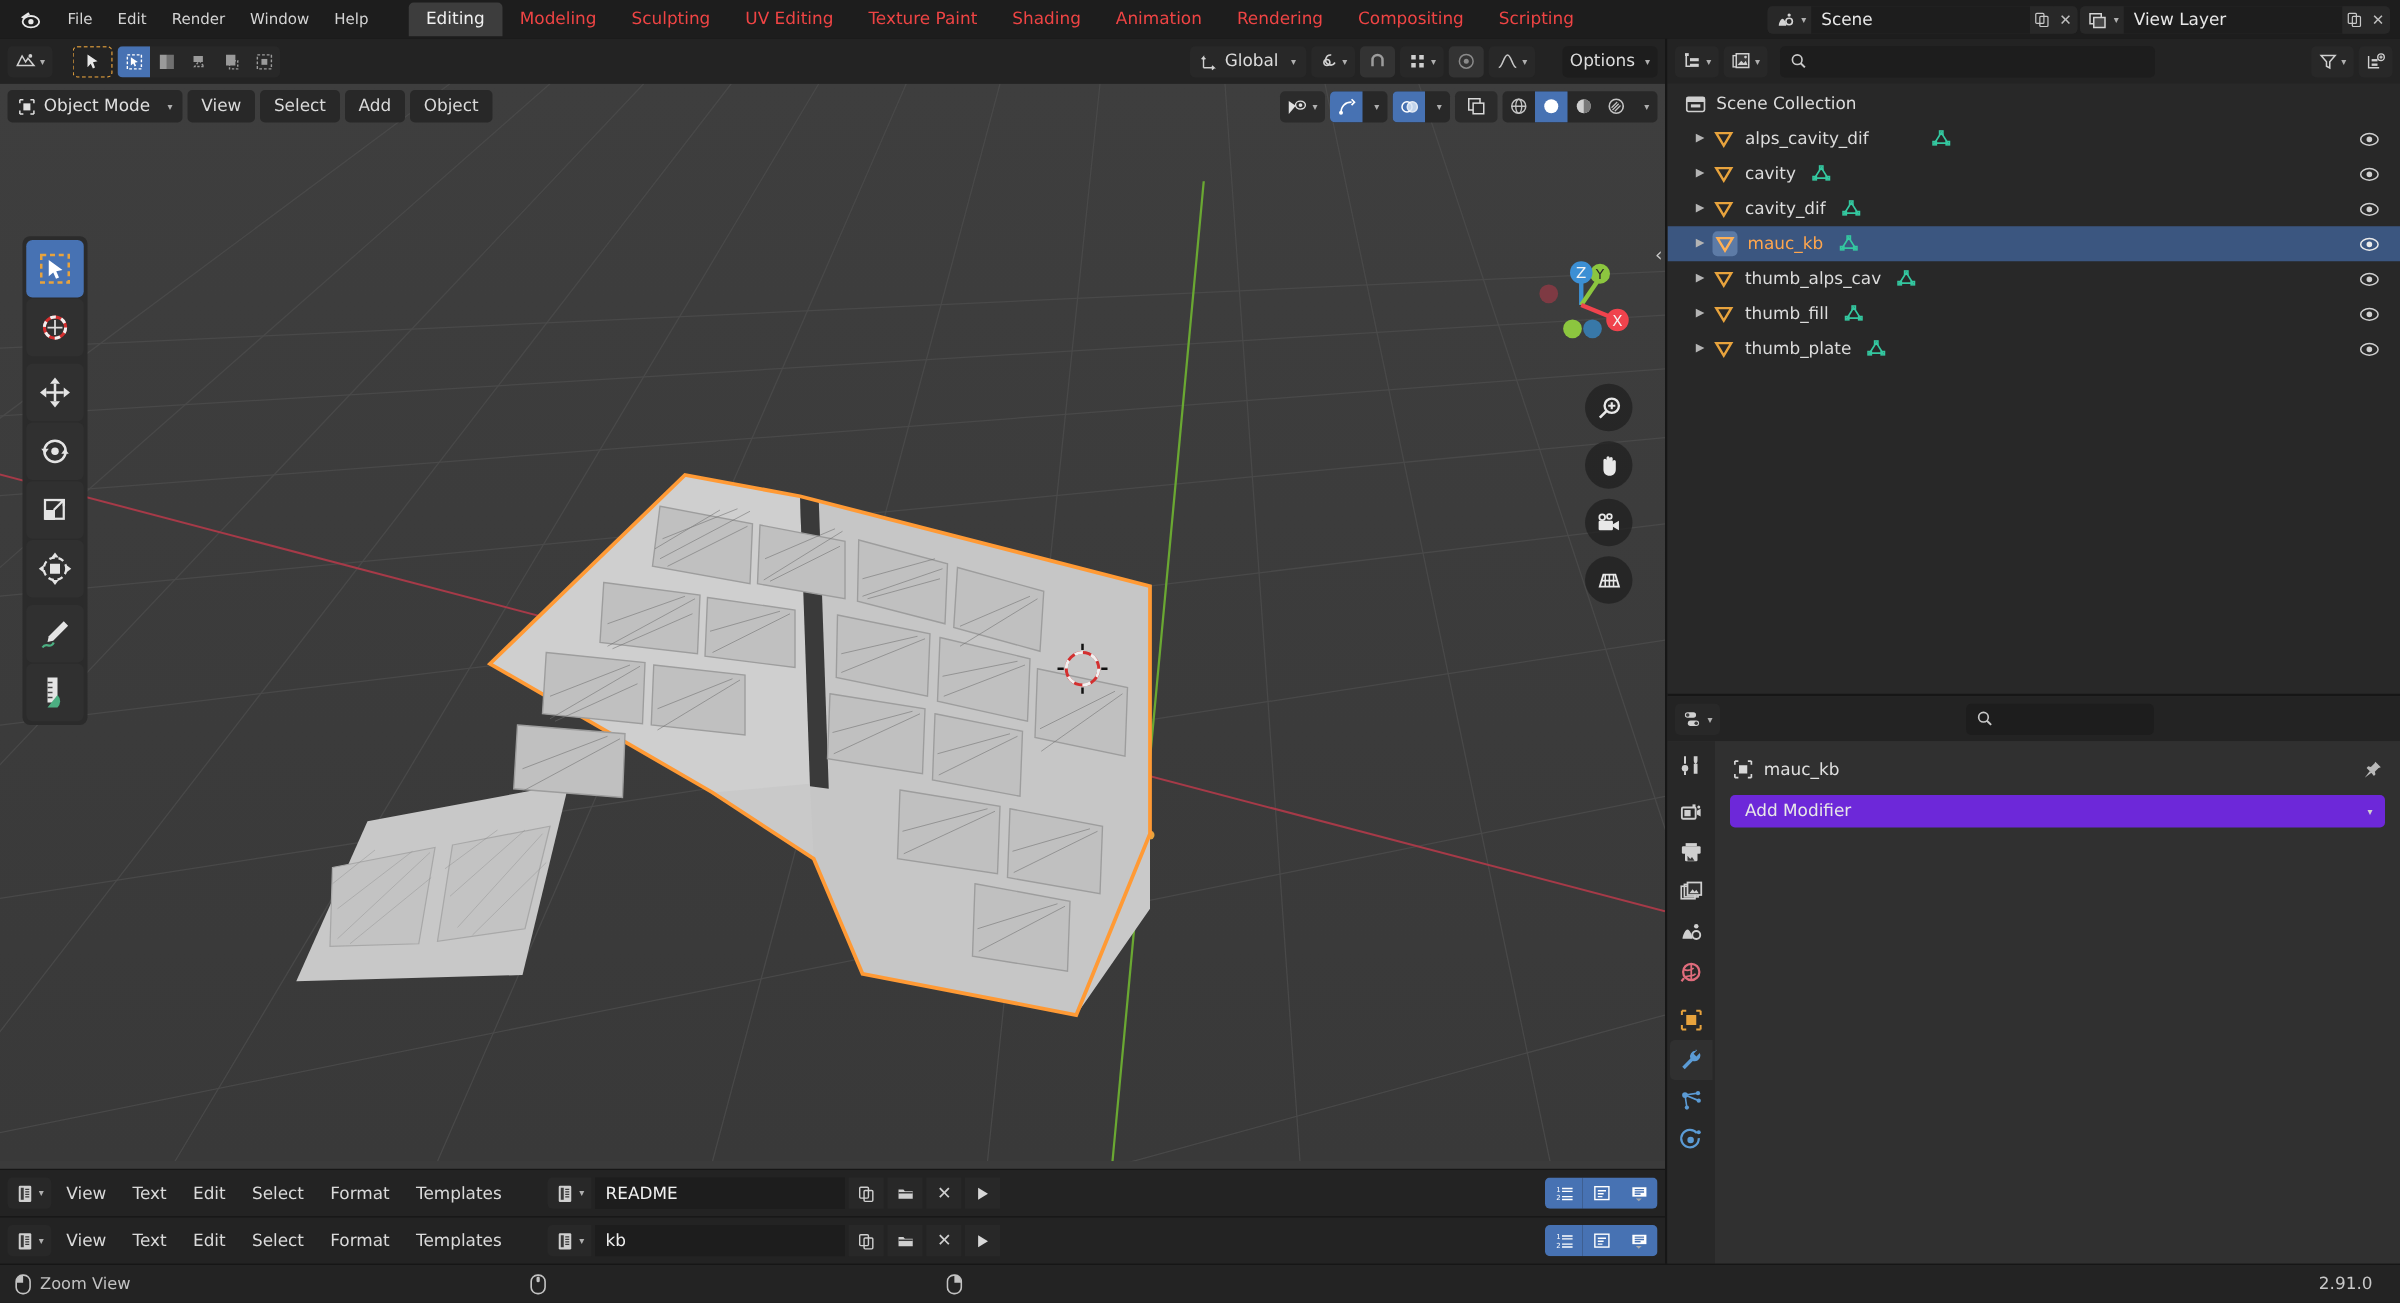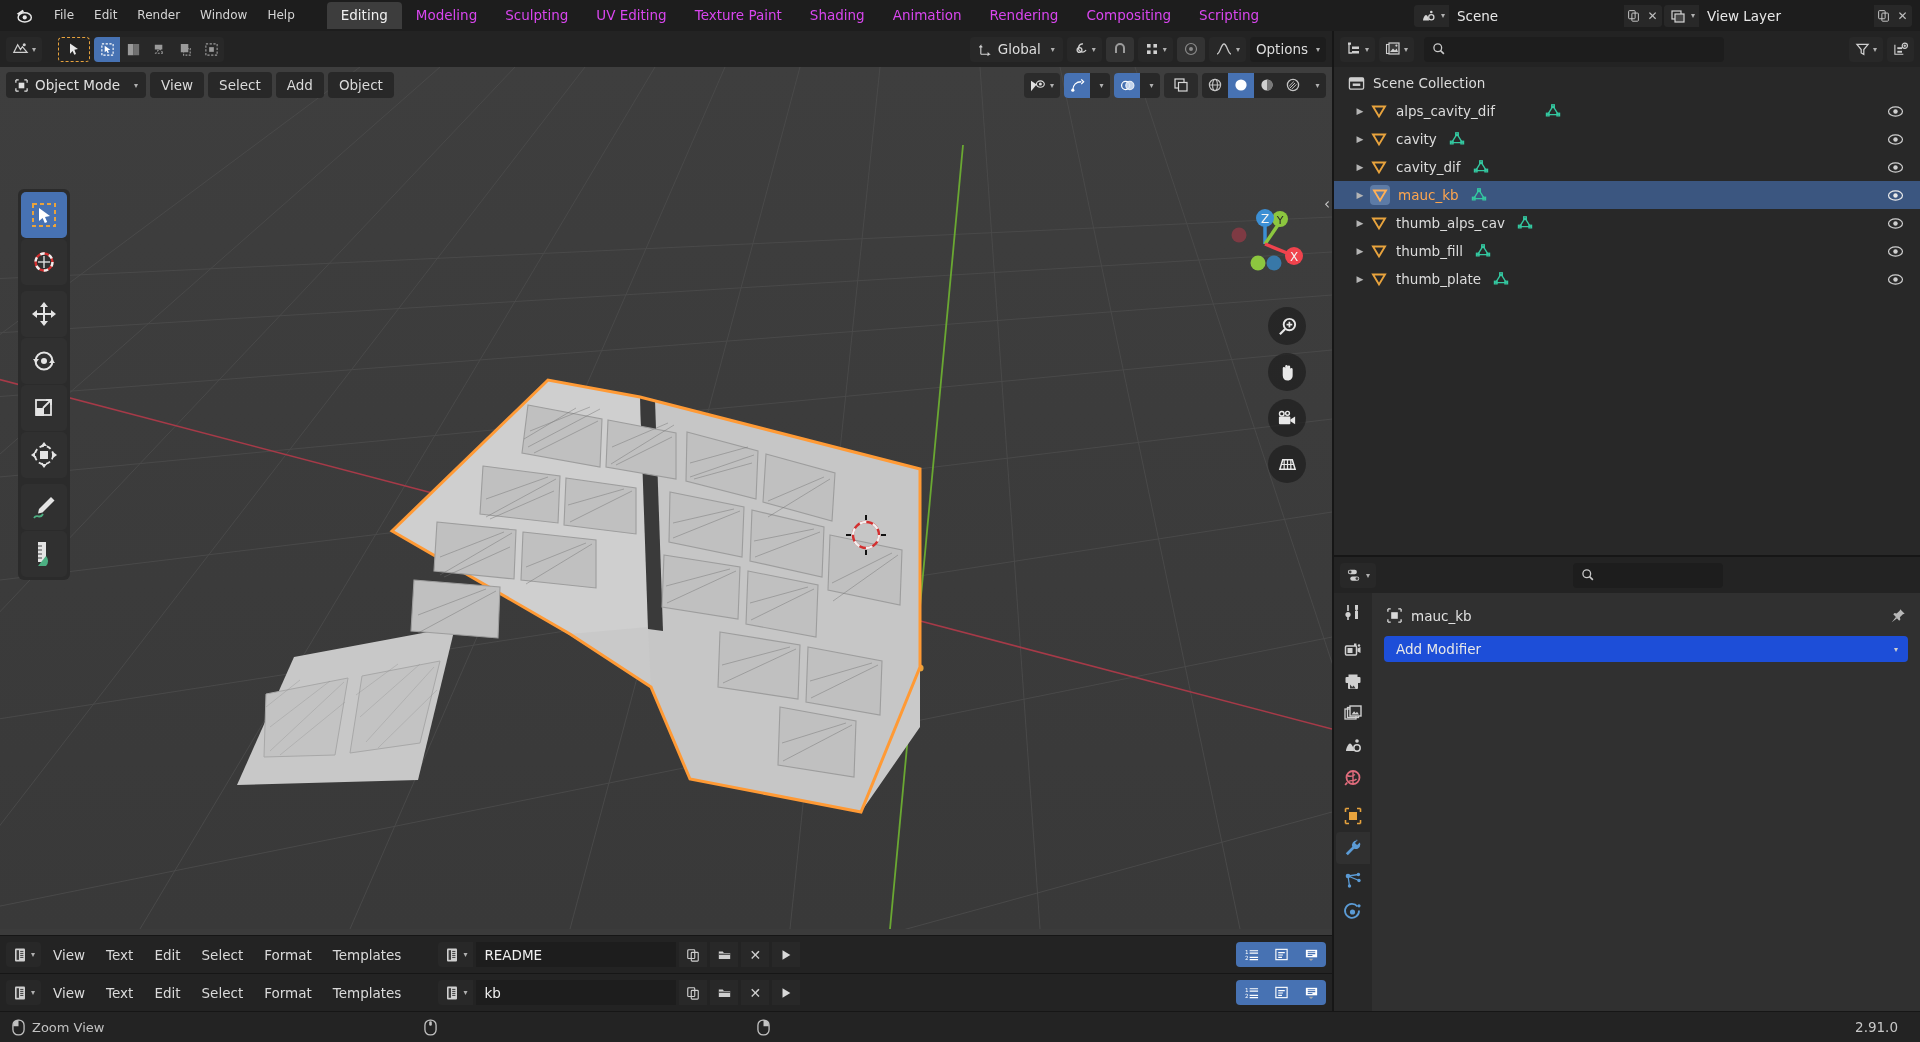--- a/index.html
+++ b/index.html
@@ -10,21 +10,21 @@
     font-size:13px; color:#e5e5e5;
     -webkit-font-smoothing:antialiased;
   }
   .app{ position:relative; width:1920px; height:1042px; display:flex; flex-direction:column; background:#181818;}
 
   
   .topbar{ height:31px; background:#1d1d1d; display:flex; align-items:center; padding:0 4px; flex:none; position:relative;}
   .blender-logo{ width:26px; height:26px; display:flex; align-items:center; justify-content:center; margin:0 6px 0 8px;}
   .menu-item{ padding:3px 10px; color:#d4d4d4; font-size:12px; border-radius:3px; line-height:17px; white-space:nowrap;}
   .wstabs{ display:flex; align-items:center; margin-left:22px; gap:0px;}
-  .wstab{ padding:5px 14px 6px; font-size:13.5px; color:#d946ef; border-radius:4px 4px 0 0; white-space:nowrap;}
+  .wstab{ padding:5px 14px 6px; font-size:13.5px; color:#ef4444; border-radius:4px 4px 0 0; white-space:nowrap;}
   .wstab.active{ background:#3d3d3d; color:#f0f0f0;}
   .topbar-right{ margin-left:auto; display:flex; align-items:center; gap:2px; padding-right:4px;}
   .id-block{ display:flex; align-items:center; background:#282828; border-radius:4px; height:22px; overflow:hidden;}
   .id-icon-btn{ display:flex; align-items:center; gap:2px; padding:0 4px 0 6px; height:22px; background:#282828;}
   .id-name{ background:#1d1d1d; height:22px; min-width:175px; display:flex; align-items:center; padding:0 8px; font-size:13.5px; color:#e8e8e8;}
   .id-mini{ width:19px; height:22px; display:flex; align-items:center; justify-content:center; background:#282828; color:#c0c0c0; font-size:12px;}
 
   
   .main{ flex:1; display:flex; min-height:0; background:#181818;}
   .leftcol{ width:1332px; display:flex; flex-direction:column; min-width:0;}
@@ -82,21 +82,21 @@
   .props{ flex:1; display:flex; flex-direction:column; background:#303030; min-height:0; border-top:2px solid #161616;}
   .props-header{ height:36px; background:#232323; display:flex; align-items:center; padding:0 6px; gap:6px; flex:none;}
   .props-search{ background:#1d1d1d; height:25px; width:150px; border-radius:4px; display:flex; align-items:center; padding:0 8px; margin-left:auto; margin-right:auto;}
   .props-body{ flex:1; display:flex; min-height:0;}
   .props-tabs{ width:38px; background:#282828; display:flex; flex-direction:column; align-items:center; padding-top:3px; flex:none;}
   .ptab{ width:34px; height:32px; display:flex; align-items:center; justify-content:center; border-radius:4px 0 0 4px;}
   .ptab.active{ background:#303030;}
   .ptab.gap{ margin-top:6px;}
   .props-main{ flex:1; background:#303030; padding:10px 12px;}
   .props-breadcrumb{ display:flex; align-items:center; gap:8px; color:#e0e0e0; font-size:13.5px; padding:4px 2px 12px;}
-  .add-modifier{ background:#1d4ed8; height:26px; border-radius:4px; display:flex; align-items:center; padding:0 12px; color:#e8e8e8; font-size:13.5px; position:relative;}
+  .add-modifier{ background:#6d28d9; height:26px; border-radius:4px; display:flex; align-items:center; padding:0 12px; color:#e8e8e8; font-size:13.5px; position:relative;}
   .add-modifier .car{ position:absolute; right:10px; font-size:8px; color:#cfcfcf;}
   .pin{ margin-left:auto; color:#b8b8b8;}
 
   
   .statusbar{ height:31px; background:#232323; display:flex; align-items:center; padding:0 12px; gap:10px; flex:none; border-top:1px solid #161616; font-size:13px; color:#c2c2c2;}
   .sb-item{ display:flex; align-items:center; gap:7px;}
   .sb-version{ margin-left:auto; color:#c8c8c8; font-size:13.5px; padding-right:10px;}
   svg{ display:block; }
 </style>
 </head>
@@ -257,21 +257,21 @@
               <circle cx="8" cy="8" r="5.5" fill="none" stroke="#8a8a8a" stroke-width="1.2"></circle>
               <circle cx="8" cy="8" r="2" fill="#8a8a8a"></circle>
             </svg>
         </div>
         <div class="btn">
           <svg width="18" height="16" viewBox="0 0 18 16">
               <path d="M2 13c3 0 4-10 7-10s4 10 7 10" fill="none" stroke="#c8c8c8" stroke-width="1.3"></path>
             </svg>
           <span class="caret">▾</span>
         </div>
-        <div class="btn dark" style="margin-left:0;">
+        <div class="btn dark" style="margin-left:18px;">
           <span class="lbl">Options</span>
           <span class="caret" style="margin-left:8px;">▾</span>
         </div>
       </div>
 
       <div class="viewport">
         <svg class="vp-grid" viewBox="0 0 1332 862" preserveAspectRatio="none">
           <defs>
             <linearGradient id="gfloor" x1="0" y1="0" x2="0" y2="1">
               <stop offset="0%" stop-color="#3e3e3e"></stop>

